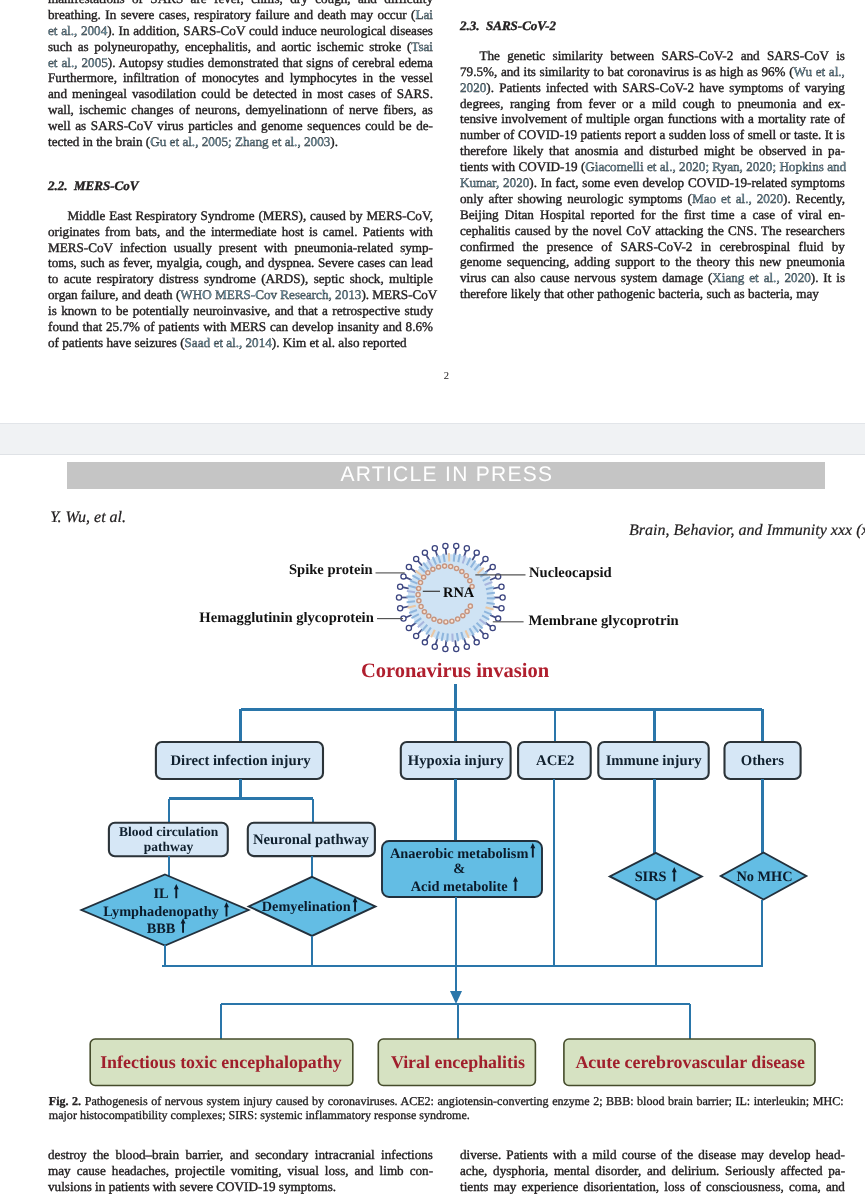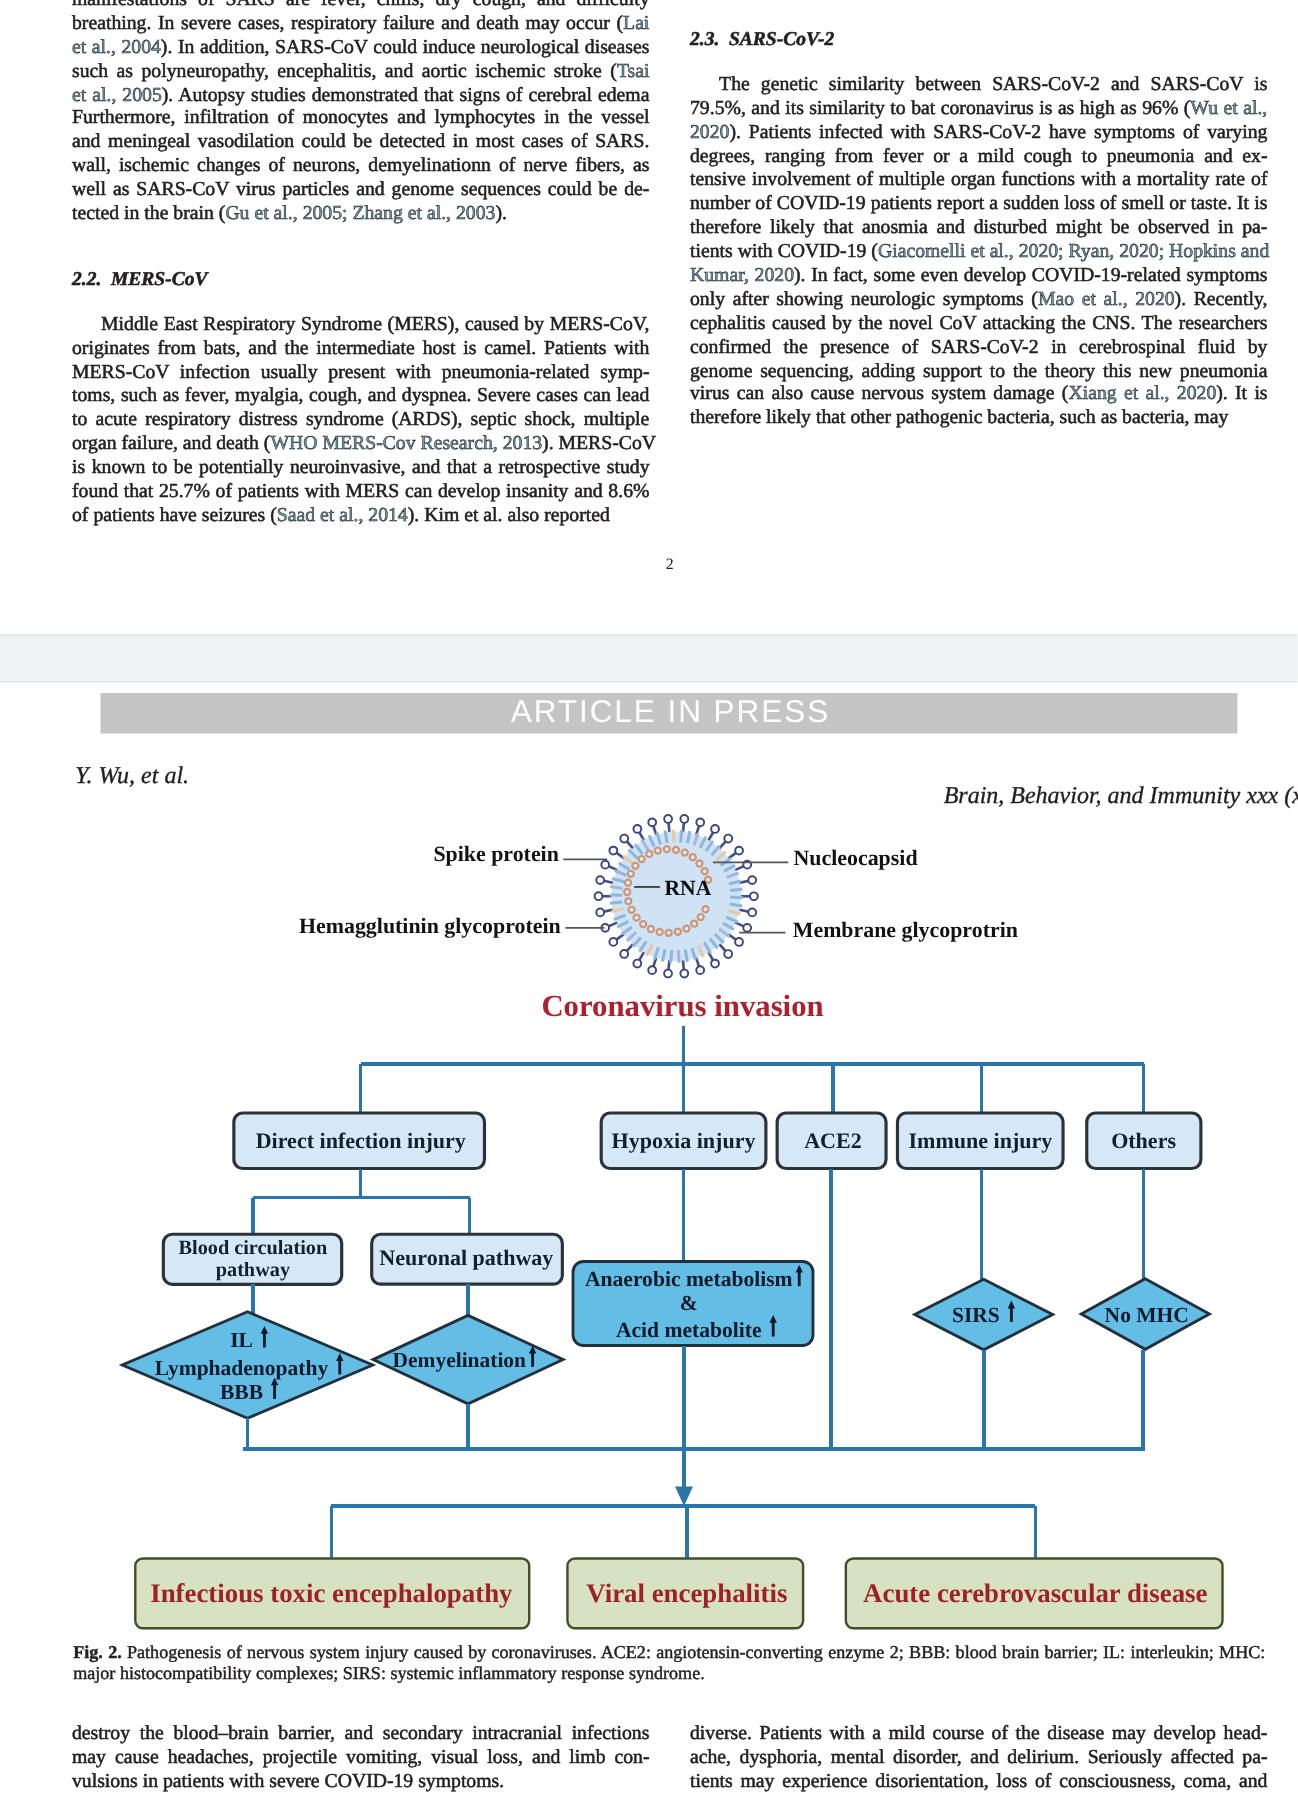--- a/index.html
+++ b/index.html
@@ -82,20 +82,21 @@
         <span class="tl"><span class="ind"></span><span>The</span> <span>genetic</span> <span>similarity</span> <span>between</span> <span>SARS-CoV-2</span> <span>and</span> <span>SARS-CoV</span> <span>is</span></span>
         <span class="tl"><span>79.5%,</span> <span>and</span> <span>its</span> <span>similarity</span> <span>to</span> <span>bat</span> <span>coronavirus</span> <span>is</span> <span>as</span> <span>high</span> <span>as</span> <span>96%</span> <span>(</span><span class="ref">Wu</span> <span class="ref">et</span> <span class="ref">al.,</span></span>
         <span class="tl"><span class="ref">2020</span><span>).</span> <span>Patients</span> <span>infected</span> <span>with</span> <span>SARS-CoV-2</span> <span>have</span> <span>symptoms</span> <span>of</span> <span>varying</span></span>
         <span class="tl"><span>degrees,</span> <span>ranging</span> <span>from</span> <span>fever</span> <span>or</span> <span>a</span> <span>mild</span> <span>cough</span> <span>to</span> <span>pneumonia</span> <span>and</span> <span>ex-</span></span>
         <span class="tl"><span>tensive</span> <span>involvement</span> <span>of</span> <span>multiple</span> <span>organ</span> <span>functions</span> <span>with</span> <span>a</span> <span>mortality</span> <span>rate</span> <span>of</span></span>
         <span class="tl"><span>number</span> <span>of</span> <span>COVID-19</span> <span>patients</span> <span>report</span> <span>a</span> <span>sudden</span> <span>loss</span> <span>of</span> <span>smell</span> <span>or</span> <span>taste.</span> <span>It</span> <span>is</span></span>
         <span class="tl"><span>therefore</span> <span>likely</span> <span>that</span> <span>anosmia</span> <span>and</span> <span>disturbed</span> <span>might</span> <span>be</span> <span>observed</span> <span>in</span> <span>pa-</span></span>
         <span class="tl"><span>tients</span> <span>with</span> <span>COVID-19</span> <span>(</span><span class="ref">Giacomelli</span> <span class="ref">et</span> <span class="ref">al.,</span> <span class="ref">2020;</span> <span class="ref">Ryan,</span> <span class="ref">2020;</span> <span class="ref">Hopkins</span> <span class="ref">and</span></span>
         <span class="tl"><span class="ref">Kumar,</span> <span class="ref">2020</span><span>).</span> <span>In</span> <span>fact,</span> <span>some</span> <span>even</span> <span>develop</span> <span>COVID-19-related</span> <span>symptoms</span></span>
         <span class="tl"><span>only</span> <span>after</span> <span>showing</span> <span>neurologic</span> <span>symptoms</span> <span>(</span><span class="ref">Mao</span> <span class="ref">et</span> <span class="ref">al.,</span> <span class="ref">2020</span><span>).</span> <span>Recently,</span></span>
+        <span class="tl"><span>Beijing</span> <span>Ditan</span> <span>Hospital</span> <span>reported</span> <span>for</span> <span>the</span> <span>first</span> <span>time</span> <span>a</span> <span>case</span> <span>of</span> <span>viral</span> <span>en-</span></span>
         <span class="tl"><span>cephalitis</span> <span>caused</span> <span>by</span> <span>the</span> <span>novel</span> <span>CoV</span> <span>attacking</span> <span>the</span> <span>CNS.</span> <span>The</span> <span>researchers</span></span>
         <span class="tl"><span>confirmed</span>  <span>the</span>  <span>presence</span>  <span>of</span>  <span>SARS-CoV-2</span>  <span>in</span>  <span>cerebrospinal</span>  <span>fluid</span>  <span>by</span></span>
         <span class="tl"><span>genome</span> <span>sequencing,</span> <span>adding</span> <span>support</span> <span>to</span> <span>the</span> <span>theory</span> <span>this</span> <span>new</span> <span>pneumonia</span></span>
         <span class="tl"><span>virus</span> <span>can</span> <span>also</span> <span>cause</span> <span>nervous</span> <span>system</span> <span>damage</span> <span>(</span><span class="ref">Xiang</span> <span class="ref">et</span> <span class="ref">al.,</span> <span class="ref">2020</span><span>).</span> <span>It</span> <span>is</span></span>
         <span class="tl nj"><span>therefore</span> <span>likely</span> <span>that</span> <span>other</span> <span>pathogenic</span> <span>bacteria,</span> <span>such</span> <span>as</span> <span>bacteria,</span> <span>may</span></span>
       </div>
     <div class="pgnum" style="top:371px;">2</div>
   </div>
 
   <div class="gap" id="gap1"></div>

